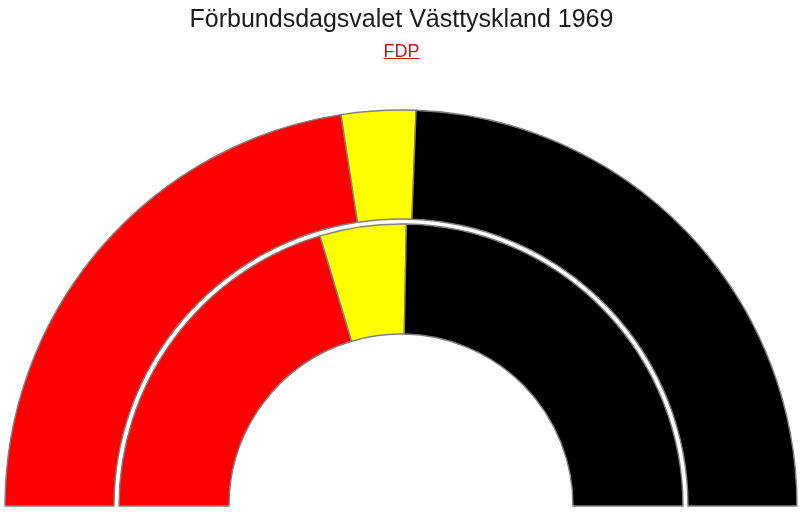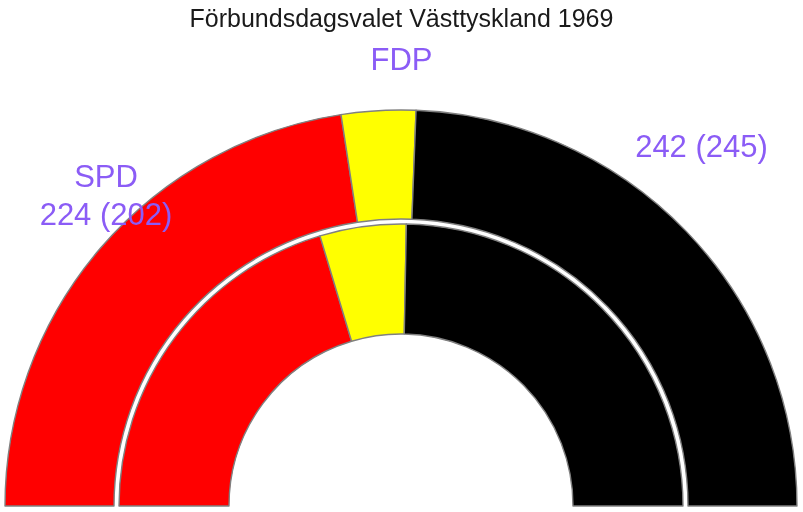--- a/index.html
+++ b/index.html
@@ -23,25 +23,26 @@
     position:absolute;
     left:0;right:0;top:4px;
     text-align:center;
     font-size:25px;
     color:#1a1a1a;
     line-height:1.18;
     white-space:nowrap;
   }
   .seg-label{
     position:absolute;
-    color:#8b5cf6;
-    font-size:31px;
+    color:#b91c1c;
+    font-size:18px;
     line-height:1.22;
     text-align:center;
     white-space:nowrap;
+    text-decoration:underline;
   }
   .seg-label .lbl-name{display:block;}
   .seg-label .lbl-val{display:block;}
   #label-fdp{
     left:0;right:0;top:41px;text-align:center;
   }
   #label-spd{
     left:6px;top:158px;width:200px;
   }
   #label-cdu{
@@ -65,22 +66,17 @@
         <path d="M 406.36 224.05 A 282 282 0 0 1 683.00 506.00 L 573.00 506.00 A 172 172 0 0 0 404.27 334.03 Z" fill="#000000" stroke="#808080" stroke-width="1.4" stroke-linejoin="round"></path>
       </g>
   </svg>
 
   <div class="chart-title">Förbundsdagsvalet Västtyskland 1969</div>
 
   <div class="seg-label" id="label-fdp">
     <span class="lbl-name">FDP</span>
   </div>
 
-  <div class="seg-label" id="label-spd">
-    <span class="lbl-name">SPD</span>
-    <span class="lbl-val">224 (202)</span>
-  </div>
 
   <div class="seg-label" id="label-cdu">
-    <span class="lbl-val">242 (245)</span>
   </div>
 
 </div>
 
 </body></html>

